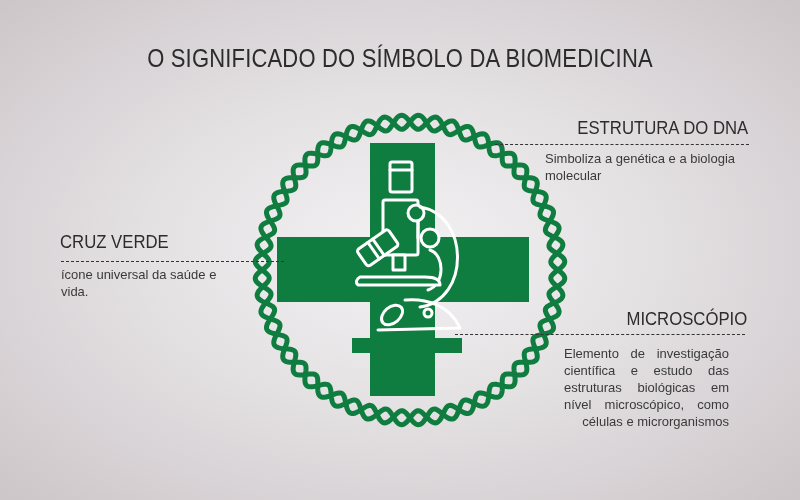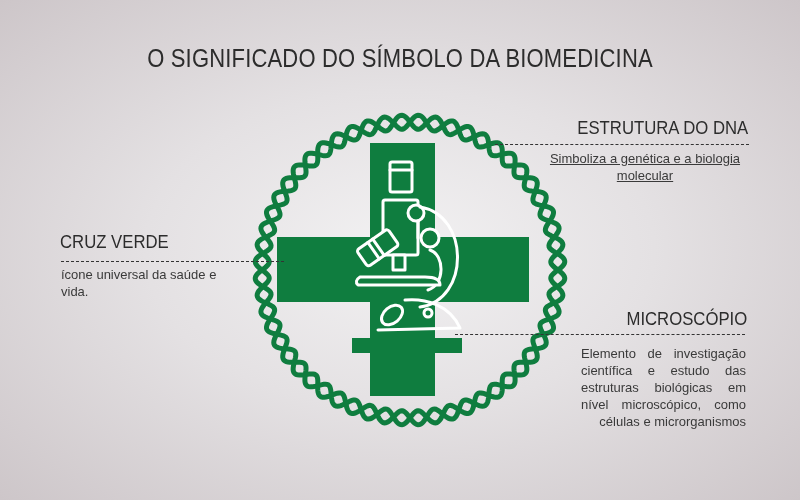--- a/index.html
+++ b/index.html
@@ -14,29 +14,29 @@
       font-size: 25px; letter-spacing: 0.2px; color: #2c2c2c; font-weight: normal;
       transform: scaleX(0.88); transform-origin: 50% 0;
     }
     .emblem { position: absolute; left: 0; top: 0; width: 800px; height: 500px; }
     .label-title { position: absolute; font-size: 19px; color: #2c2c2c; transform: scaleX(0.88); white-space: nowrap; }
     .label-desc { position: absolute; font-size: 13px; line-height: 17px; color: #3a3a3a; }
     .dash { position: absolute; border-top: 1.5px dashed #333; height: 0; }
 
     #dna-title { right: 52px; top: 117px; transform-origin: 100% 0; }
     #dna-dash { left: 495px; width: 254px; top: 144px; }
-    #dna-desc { right: 55px; top: 150px; text-align: center; width: 200px; text-decoration: underline; }
+    #dna-desc { right: 55px; top: 150px; text-align: left; width: 200px; }
 
     #cruz-title { left: 60px; top: 231px; transform-origin: 0 0; }
     #cruz-dash { left: 61px; width: 223px; top: 261px; }
     #cruz-desc { left: 61px; top: 266px; width: 160px; }
 
     #micro-title { right: 53px; top: 308px; transform-origin: 100% 0; }
     #micro-dash { left: 455px; width: 290px; top: 334px; }
-    #micro-desc { right: 54px; top: 345px; width: 165px; text-align: justify; text-align-last: right; }
+    #micro-desc { right: 71px; top: 345px; width: 165px; text-align: justify; text-align-last: right; }
   </style>
 </head>
 <body>
 
 <div class="title">O SIGNIFICADO DO SÍMBOLO DA BIOMEDICINA</div>
 
 <svg class="emblem" viewBox="0 0 800 500" xmlns="http://www.w3.org/2000/svg">
   <g fill="#0f7d3f">
     <rect x="370" y="143" width="65" height="253"></rect>
     <rect x="277" y="237" width="252" height="65"></rect>

